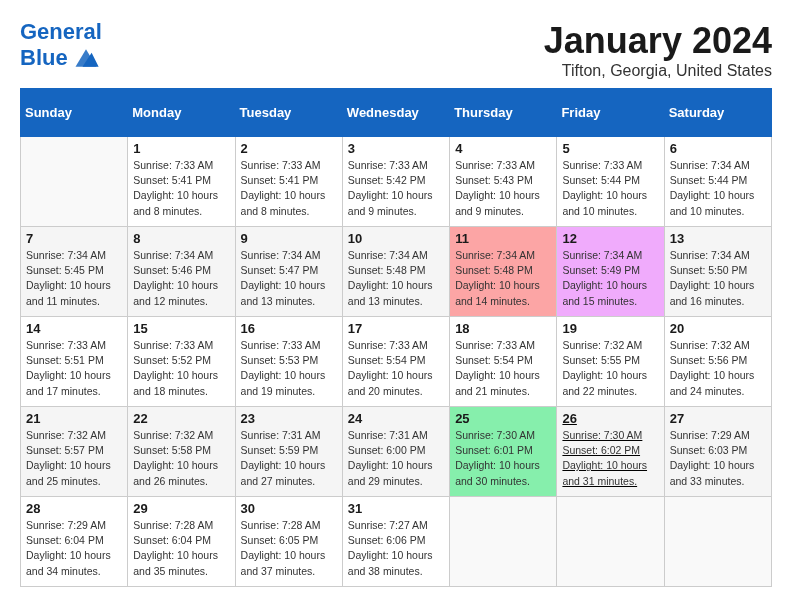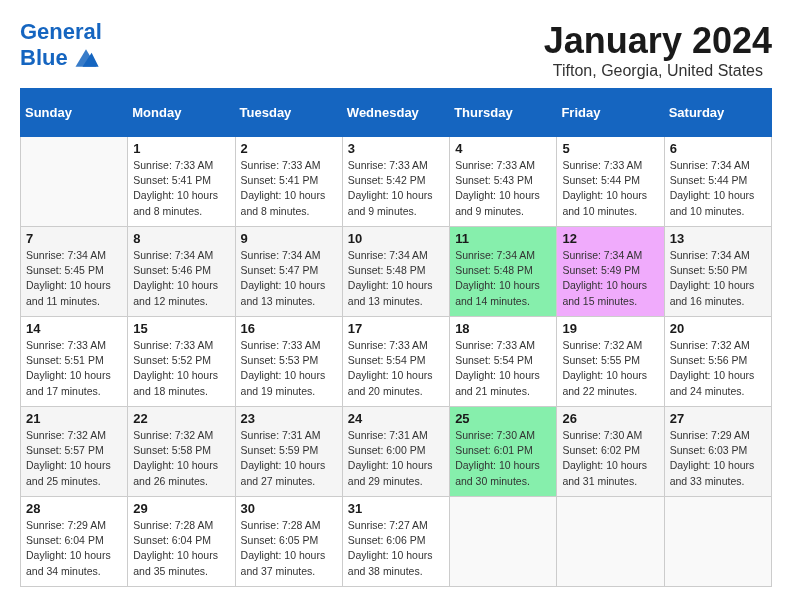--- a/index.html
+++ b/index.html
@@ -28,21 +28,21 @@
     }
     .logo-text span {
       color: #1565c0;
     }
     .logo-icon {
       width: 28px;
       height: 28px;
       margin-left: 4px;
     }
     .title-block {
-      text-align: center;
+      text-align: right;
     }
     .month-title {
       font-size: 36px;
       font-weight: bold;
       color: #1a1a1a;
     }
     .location {
       font-size: 16px;
       color: #333;
     }
@@ -192,21 +192,21 @@
 Daylight: 10 hours
 and 13 minutes.</div>
         </td>
         <td style="background: rgb(245, 245, 245);">
           <div class="day-number">10</div>
           <div class="day-info" style="white-space: pre-line;">Sunrise: 7:34 AM
 Sunset: 5:48 PM
 Daylight: 10 hours
 and 13 minutes.</div>
         </td>
-        <td style="background: #86efac; margin-left: 16px;">
+        <td style="background: #fca5a5; margin-left: 16px;">
           <div class="day-number">11</div>
           <div class="day-info" style="white-space: pre-line;">Sunrise: 7:34 AM
 Sunset: 5:48 PM
 Daylight: 10 hours
 and 14 minutes.</div>
         </td>
         <td style="background: #f0abfc;">
           <div class="day-number">12</div>
           <div class="day-info" style="white-space: pre-line;">Sunrise: 7:34 AM
 Sunset: 5:49 PM
@@ -301,21 +301,21 @@
 Daylight: 10 hours
 and 29 minutes.</div>
         </td>
         <td style="background: #86efac;">
           <div class="day-number">25</div>
           <div class="day-info" style="white-space: pre-line;">Sunrise: 7:30 AM
 Sunset: 6:01 PM
 Daylight: 10 hours
 and 30 minutes.</div>
         </td>
-        <td style="background: rgb(245, 245, 245);">
+        <td style="background: rgb(245, 245, 245); text-decoration: underline;">
           <div class="day-number">26</div>
           <div class="day-info" style="white-space: pre-line;">Sunrise: 7:30 AM
 Sunset: 6:02 PM
 Daylight: 10 hours
 and 31 minutes.</div>
         </td>
         <td style="background: rgb(245, 245, 245);">
           <div class="day-number">27</div>
           <div class="day-info" style="white-space: pre-line;">Sunrise: 7:29 AM
 Sunset: 6:03 PM

